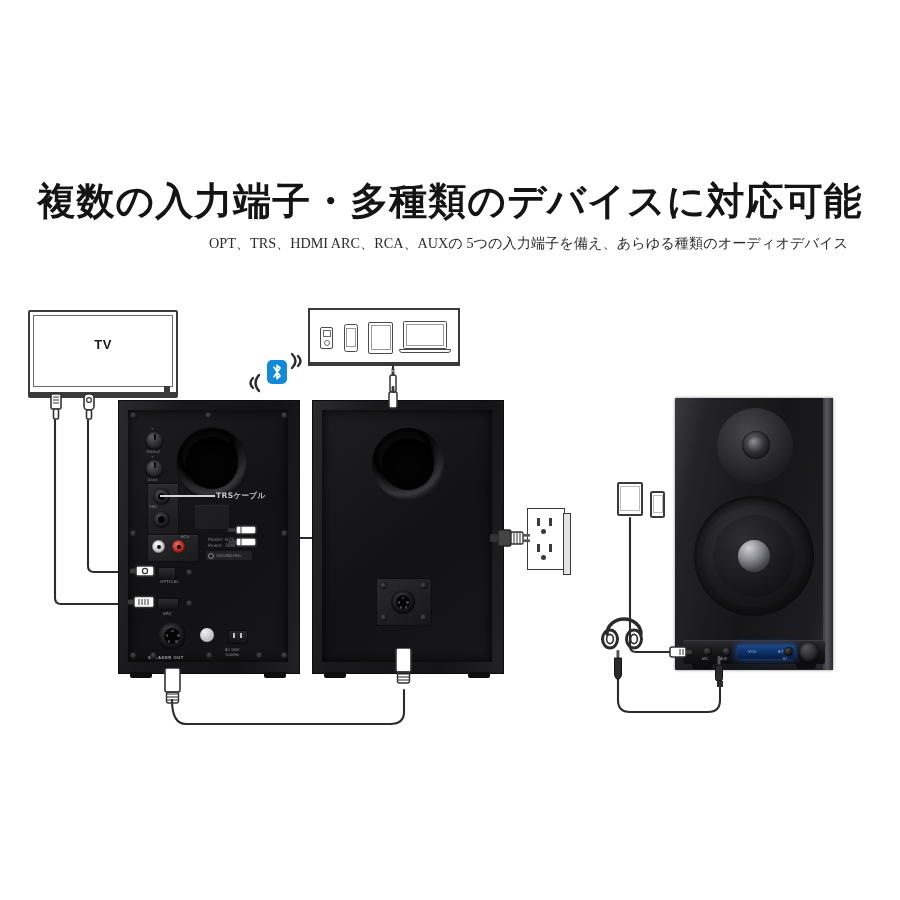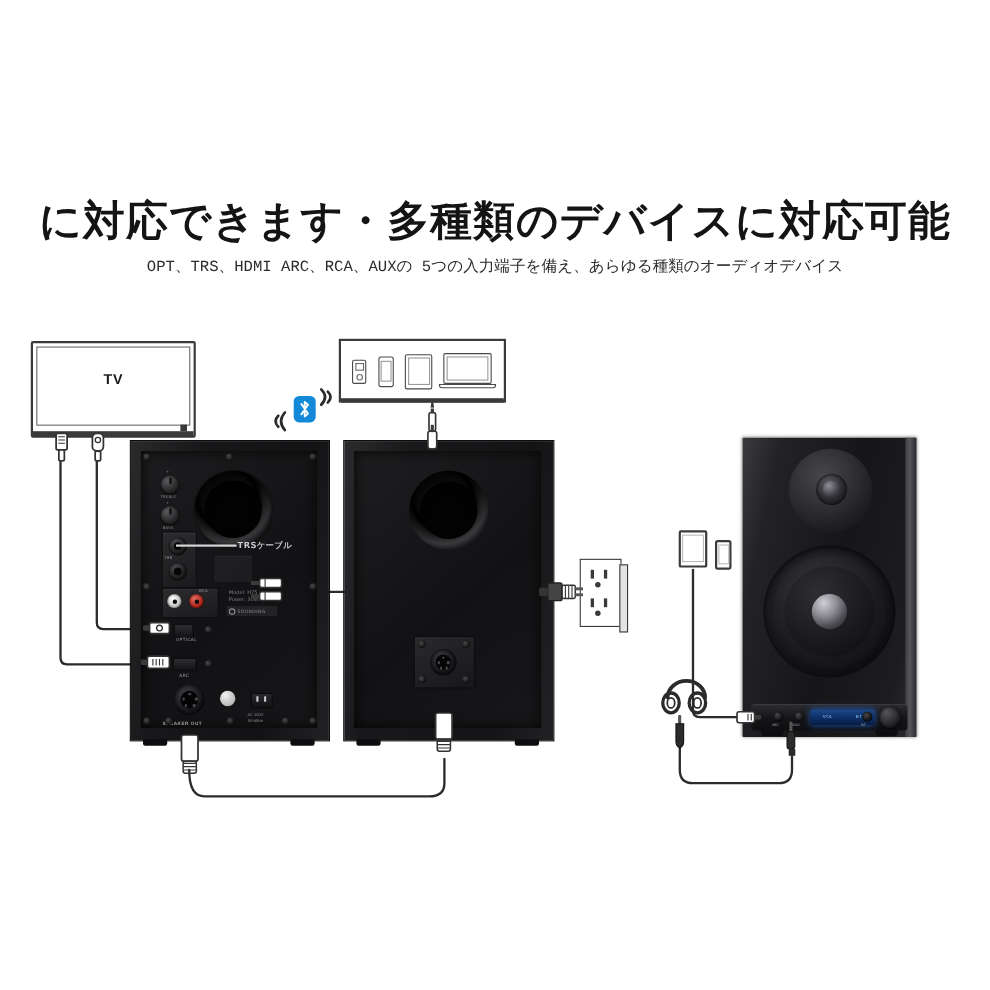--- a/index.html
+++ b/index.html
@@ -6,23 +6,23 @@
   body{width:900px;height:900px;overflow:hidden;font-family:"Liberation Sans","DejaVu Sans",sans-serif;}
   #page{position:relative;width:900px;height:900px;background:#fff;}
 
   
   .headline{
     position:absolute;left:0;top:176px;width:900px;text-align:center;
     font-size:38px;font-weight:bold;color:#141414;letter-spacing:1px;
     font-family:"DejaVu Sans","Liberation Sans",sans-serif;
   }
   .subcopy{
-    position:absolute;left:52px;top:232px;width:796px;text-align:center;
+    position:absolute;left:52px;top:232px;width:796px;text-align:right;
     font-size:14.2px;line-height:22px;color:#2b2b2b;
-    font-family:Liberation Mono, monospace;
+    font-family:Liberation Serif, serif;
   }
   .subcopy div{white-space:nowrap;}
 
   
   .outline{position:absolute;border:2px solid #3c3c3c;background:#fff;box-sizing:border-box;}
 
   
   #tv{left:28px;top:310px;width:150px;height:88px;border:2.5px solid #3a3a3a;border-radius:2px;}
   #tv-inner{position:absolute;left:33px;top:315px;width:140px;height:72px;border:1.5px solid #6a6a6a;box-sizing:border-box;}
   #tv-label{position:absolute;left:28px;top:337px;width:150px;text-align:center;
@@ -204,21 +204,21 @@
   #cables{position:absolute;left:0;top:0;width:900px;height:900px;pointer-events:none;}
 
   
   .plug{position:absolute;}
 </style>
 </head>
 <body>
 
 <div id="page">
 
-  <div class="headline">に対応できます・多種類のデバイスに対応可能</div>
+  <div class="headline">複数の入力端子・多種類のデバイスに対応可能</div>
   <div class="subcopy">
     <div>OPT、TRS、HDMI ARC、RCA、AUXの 5つの入力端子を備え、あらゆる種類のオーディオデバイス</div>
   </div>
 
   <svg id="cables">
     <g fill="none" stroke="#2b2b2b" stroke-width="2.1" stroke-linecap="round" stroke-linejoin="round">
 
       <path d="M55,420 L55,598 Q55,604 61,604 L152,604"></path>
 
       <path d="M88,420 L88,566 Q88,572 94,572 L152,572"></path>

